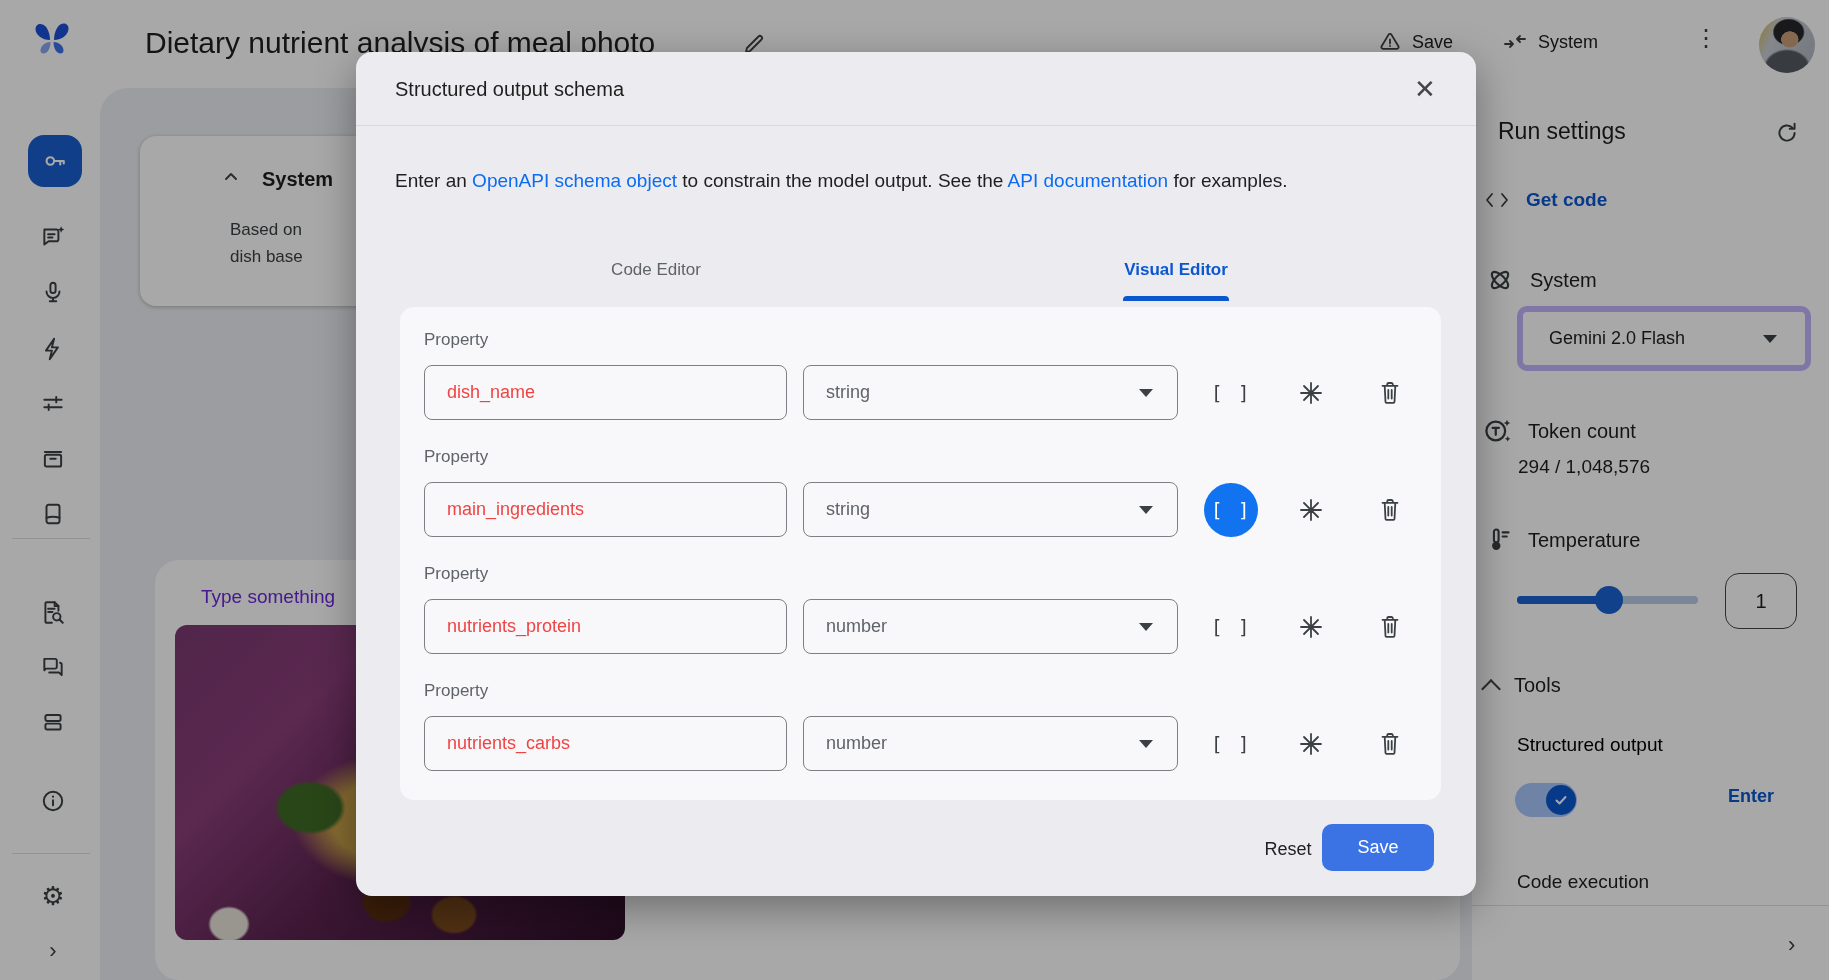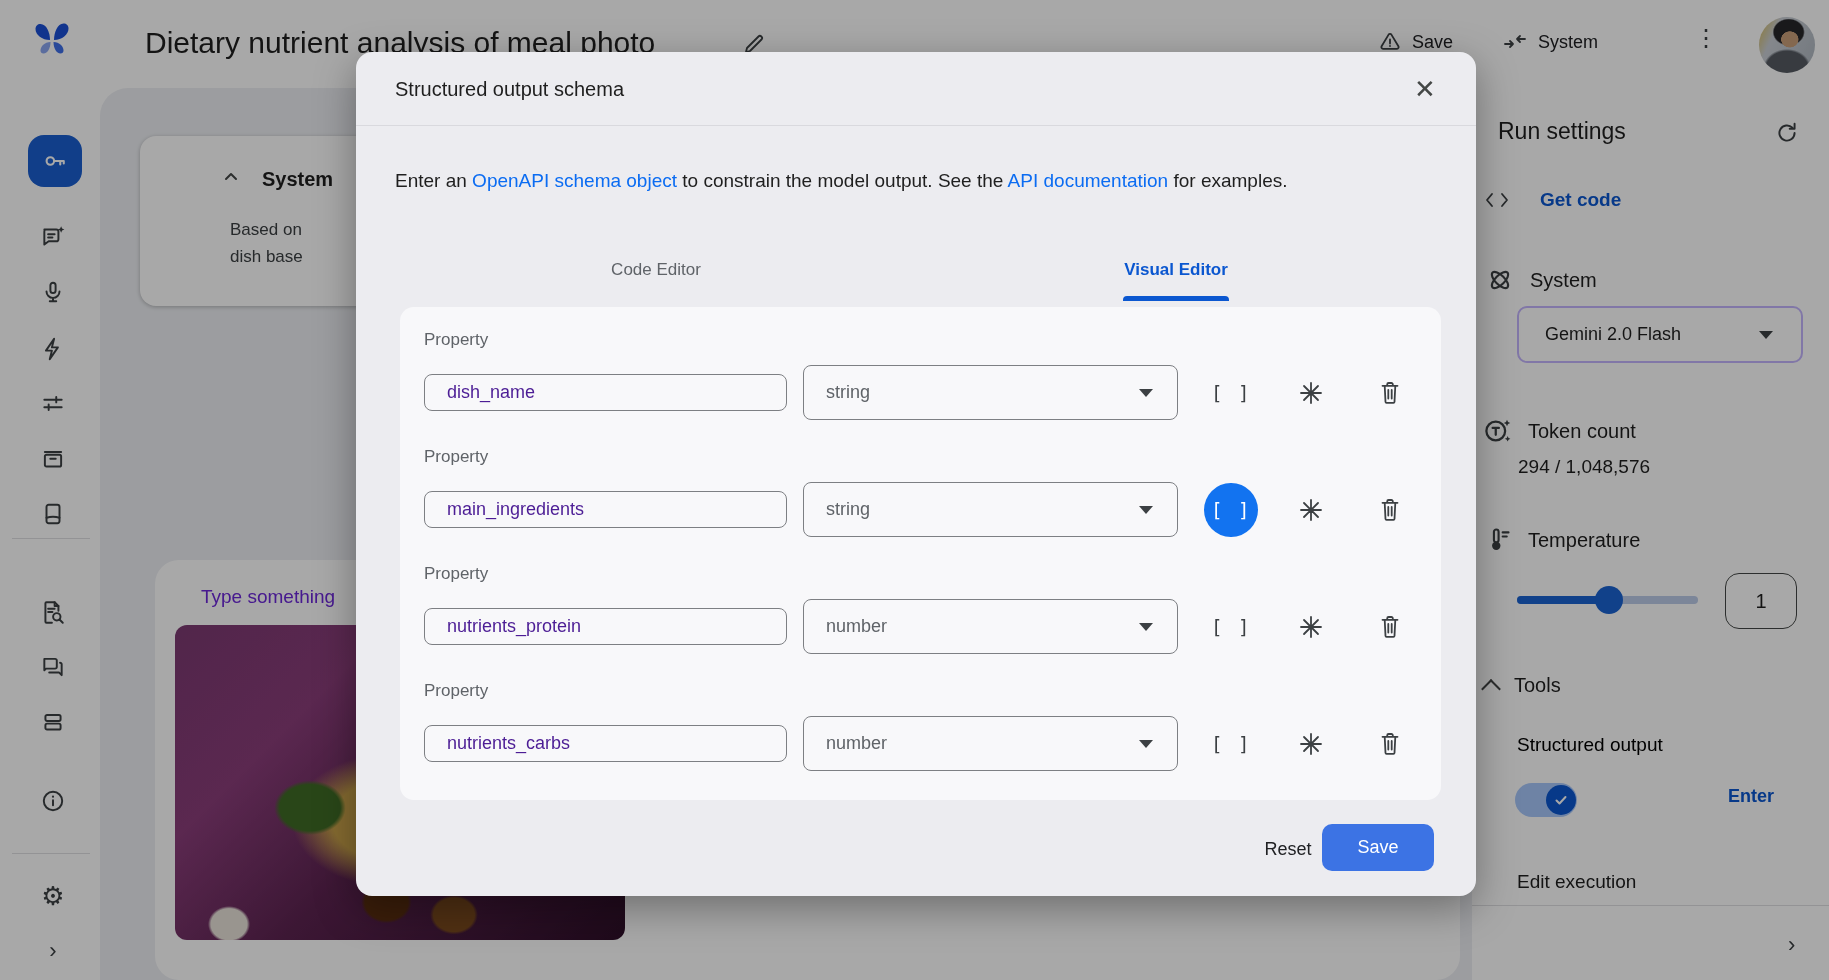--- a/index.html
+++ b/index.html
@@ -49,26 +49,26 @@
       radial-gradient(34px 28px at 62% 92%, #7a4a1e 60%, rgba(122,74,30,0) 70%),
       radial-gradient(30px 26px at 12% 95%, #e8e2da 60%, rgba(232,226,218,0) 70%),
       radial-gradient(150px 95px at 50% 62%, #c9a24a 45%, rgba(201,162,74,0) 72%),
       radial-gradient(110px 70px at 82% 48%, #b8843e 45%, rgba(184,132,62,0) 70%),
       linear-gradient(135deg,#7c3a72 0%,#8a3d7a 28%,#5c2350 55%,#2e0f28 100%);}
 
   
   .rpanel{left:1472px;top:88px;width:357px;height:892px;background:#ffffff;}
   .rs-title{left:26px;top:30px;font-size:23px;font-weight:500;color:#1f1f1f;}
   .rs-refresh{left:302px;top:32px;}
-  .getcode{left:12px;top:100px;display:flex;align-items:center;gap:30px;}
+  .getcode{left:12px;top:100px;display:flex;align-items:center;gap:16px;}
   .getcode-label{font-size:19px;font-weight:700;color:#0b57d0;}
   .r-row{display:flex;align-items:center;gap:16px;}
   .r-label{font-size:20px;font-weight:500;color:#1f1f1f;}
   .model-row{left:14px;top:178px;}
-  .model-dd{left:45px;top:218px;width:282px;height:53px;border:2px solid #c4b5fd;border-radius:10px;
+  .model-dd{left:45px;top:218px;width:282px;height:53px;border:6px solid #c4b5fd;border-radius:10px;
             display:flex;align-items:center;}
   .model-dd-text{margin-left:26px;font-size:18px;color:#1f1f1f;}
   .caret{width:0;height:0;border-left:7px solid transparent;border-right:7px solid transparent;
          border-top:8px solid #3c4043;}
   .model-caret{position:absolute;right:28px;}
   .token-row{left:10px;top:328px;}
   .token-value{left:46px;top:368px;font-size:19px;color:#1f1f1f;}
   .temp-row{left:12px;top:438px;}
   .slider{left:45px;top:508px;width:181px;height:8px;border-radius:4px;background:#bccbe8;}
   .slider-fill{position:absolute;left:0;top:0;width:90px;height:8px;border-radius:4px;background:#1a63d2;}
@@ -101,22 +101,22 @@
   .m-link{color:#0b6cf2;}
   .m-tabs{position:absolute;left:0;top:200px;width:100%;height:54px;}
   .tab{position:absolute;top:8px;font-size:17px;font-weight:600;}
   .tab-code{left:200px;width:200px;text-align:center;color:#5f6368;font-weight:500;}
   .tab-visual{left:710px;width:220px;text-align:center;color:#0b57d0;}
   .tab-underline{position:absolute;left:767px;top:44px;width:106px;height:5px;background:#0b57d0;border-radius:4px 4px 0 0;}
   .m-content{position:absolute;left:44px;top:255px;width:1041px;height:493px;background:#f8f8fa;border-radius:14px;
              padding:20px 24px 0 24px;box-sizing:border-box;overflow:hidden;}
   .p-label{font-size:17px;color:#5f6368;height:26px;line-height:26px;}
   .p-controls{display:flex;align-items:center;height:55px;margin-top:12px;margin-bottom:24px;}
-  .p-name{width:366px;height:37px;box-sizing:border-box;border:1px solid #7d7f83;border-radius:8px;background:transparent;
-          font-family:"Liberation Sans",sans-serif;font-size:18px;color:#4c1d95;padding:0 0 0 22px;outline:none;}
+  .p-name{width:366px;height:55px;box-sizing:border-box;border:1px solid #7d7f83;border-radius:8px;background:transparent;
+          font-family:"Liberation Sans",sans-serif;font-size:18px;color:#ef4444;padding:0 0 0 22px;outline:none;}
   .p-type{width:379px;height:55px;box-sizing:border-box;border:1px solid #7d7f83;border-radius:8px;margin-left:16px;
           display:flex;align-items:center;position:relative;}
   .p-type-text{margin-left:22px;font-size:18px;color:#5f6368;}
   .p-type .caret{position:absolute;right:24px;}
   .icon-btn{width:54px;height:54px;margin-left:26px;border:none;background:transparent;border-radius:50%;
             display:flex;align-items:center;justify-content:center;padding:0;}
   .array-btn{font-family:"DejaVu Sans Mono","Liberation Mono",monospace;font-size:19px;font-weight:500;
              letter-spacing:2px;color:#3c4043;}
   .array-btn.active{background:#1273f0;color:#fff;}
   .m-footer{position:absolute;left:0;top:748px;width:100%;height:96px;}
@@ -307,21 +307,21 @@
     </div>
     <div class="abs so-label">Structured output</div>
     <div class="abs toggle">
       <div class="toggle-thumb">
         <svg width="16" height="16" viewBox="0 0 16 16">
             <path d="M3.5 8.5l3 3 6-6.5" stroke="#fff" stroke-width="2" fill="none" stroke-linecap="round" stroke-linejoin="round"></path>
           </svg>
       </div>
     </div>
     <div class="abs edit-link">Enter</div>
-    <div class="abs ce-label">Edit execution</div>
+    <div class="abs ce-label">Code execution</div>
     <div class="abs r-div"></div>
     <div class="abs r-expand">›</div>
   </div>
 
   <div class="abs scrim"></div>
 
   <div class="abs modal">
     <div class="m-header">
       <div class="m-title">Structured output schema</div>
       <div class="m-close">✕</div>

